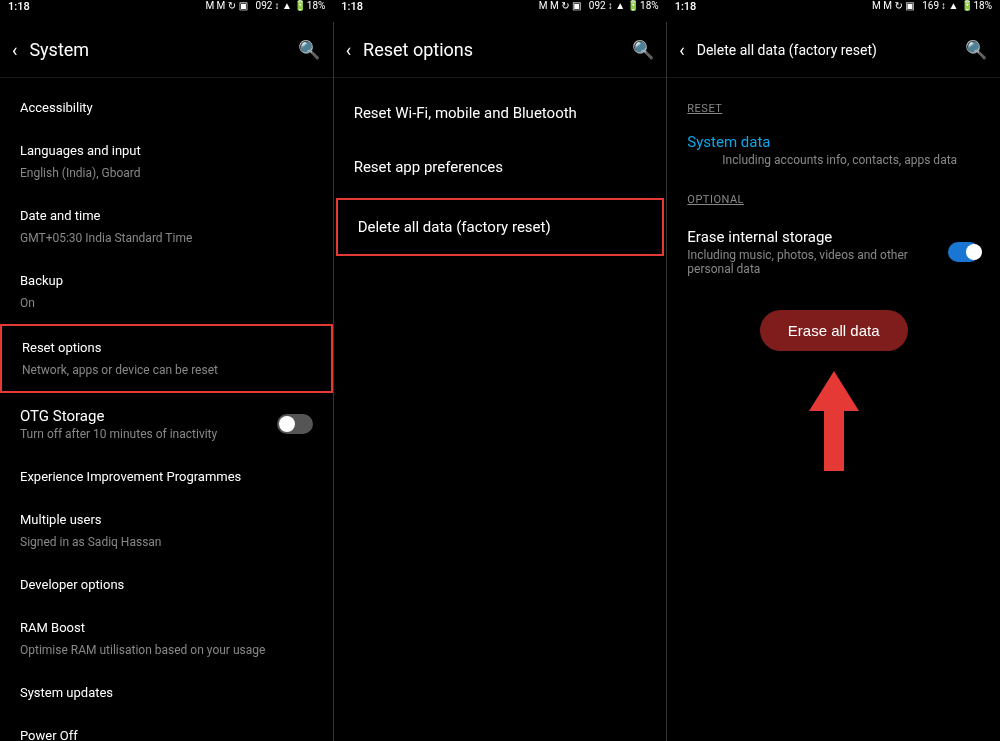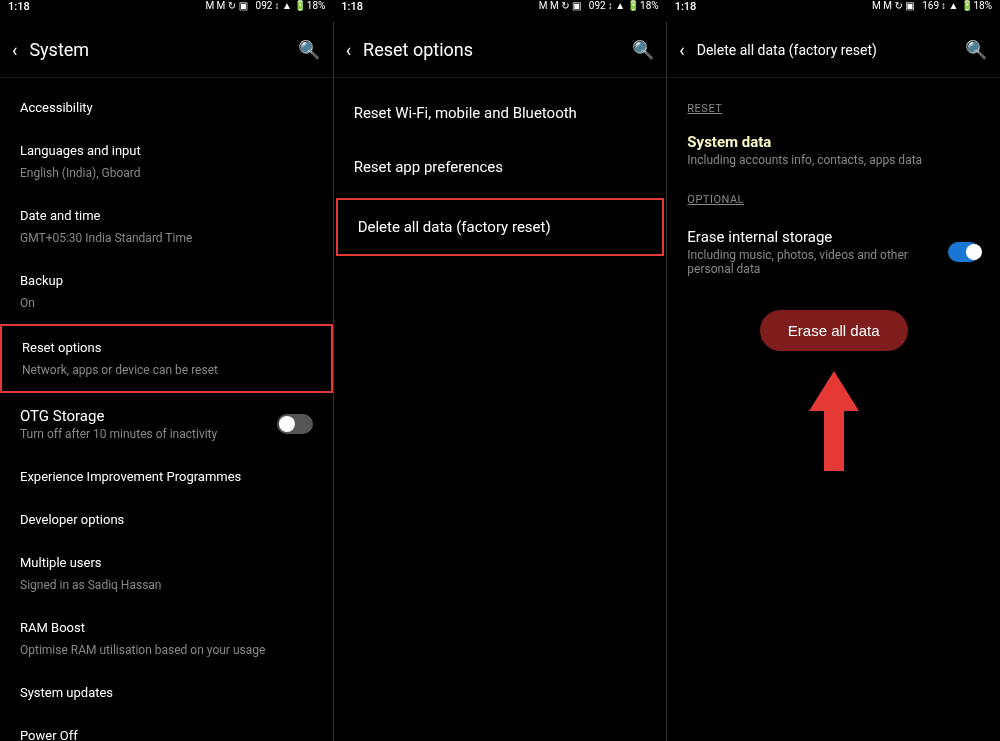--- a/index.html
+++ b/index.html
@@ -160,27 +160,27 @@
       padding: 16px 20px 8px 20px;
       letter-spacing: 0.5px;
       text-transform: uppercase;
       text-decoration: underline;
     }
     .data-item {
       padding: 10px 20px;
     }
     .data-item .item-title {
       font-size: 15px;
-      color: #fef9c3;
-      font-weight: bold;
+      color: #0ea5e9;
     }
     .data-item .item-subtitle {
       font-size: 12px;
       color: #888;
       margin-top: 2px;
+      margin-left: 35px;
     }
 
     
     .toggle.on {
       background: #1976d2;
     }
 
     
     .erase-btn-area {
       display: flex;
@@ -275,26 +275,26 @@
         <div class="toggle off">
           <div class="knob"></div>
         </div>
       </div>
 
       <div class="menu-item">
         <div class="item-title">Experience Improvement Programmes</div>
       </div>
 
       <div class="menu-item">
-        <div class="item-title">Developer options</div>
-      </div>
-
-      <div class="menu-item">
         <div class="item-title">Multiple users</div>
         <div class="item-subtitle">Signed in as Sadiq Hassan</div>
+      </div>
+
+      <div class="menu-item">
+        <div class="item-title">Developer options</div>
       </div>
 
       <div class="menu-item">
         <div class="item-title">RAM Boost</div>
         <div class="item-subtitle">Optimise RAM utilisation based on your usage</div>
       </div>
 
       <div class="menu-item">
         <div class="item-title">System updates</div>
       </div>

